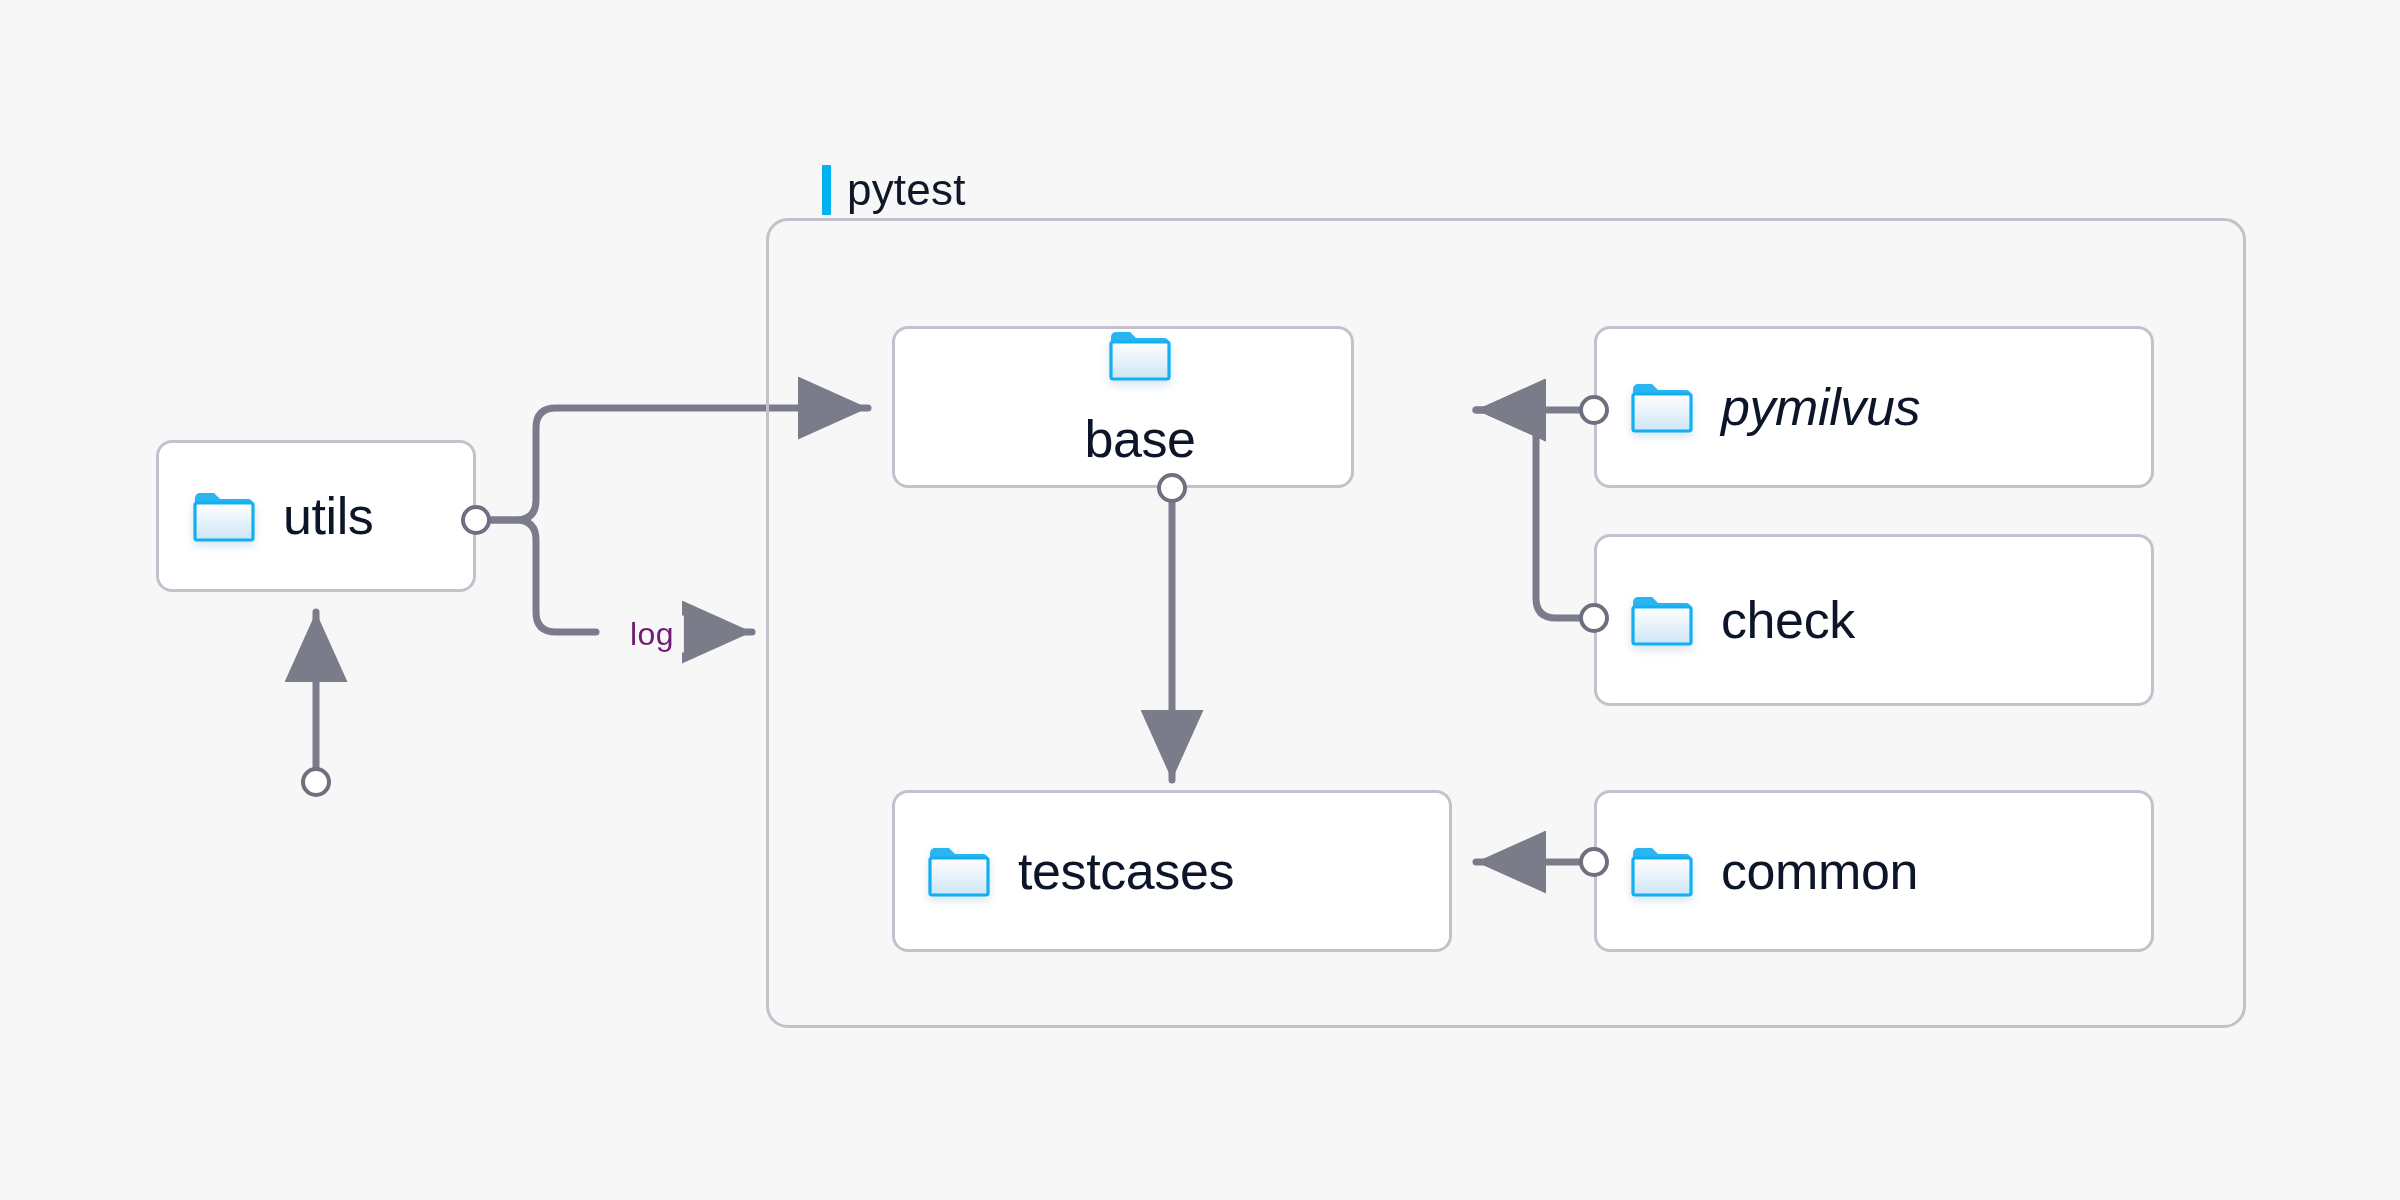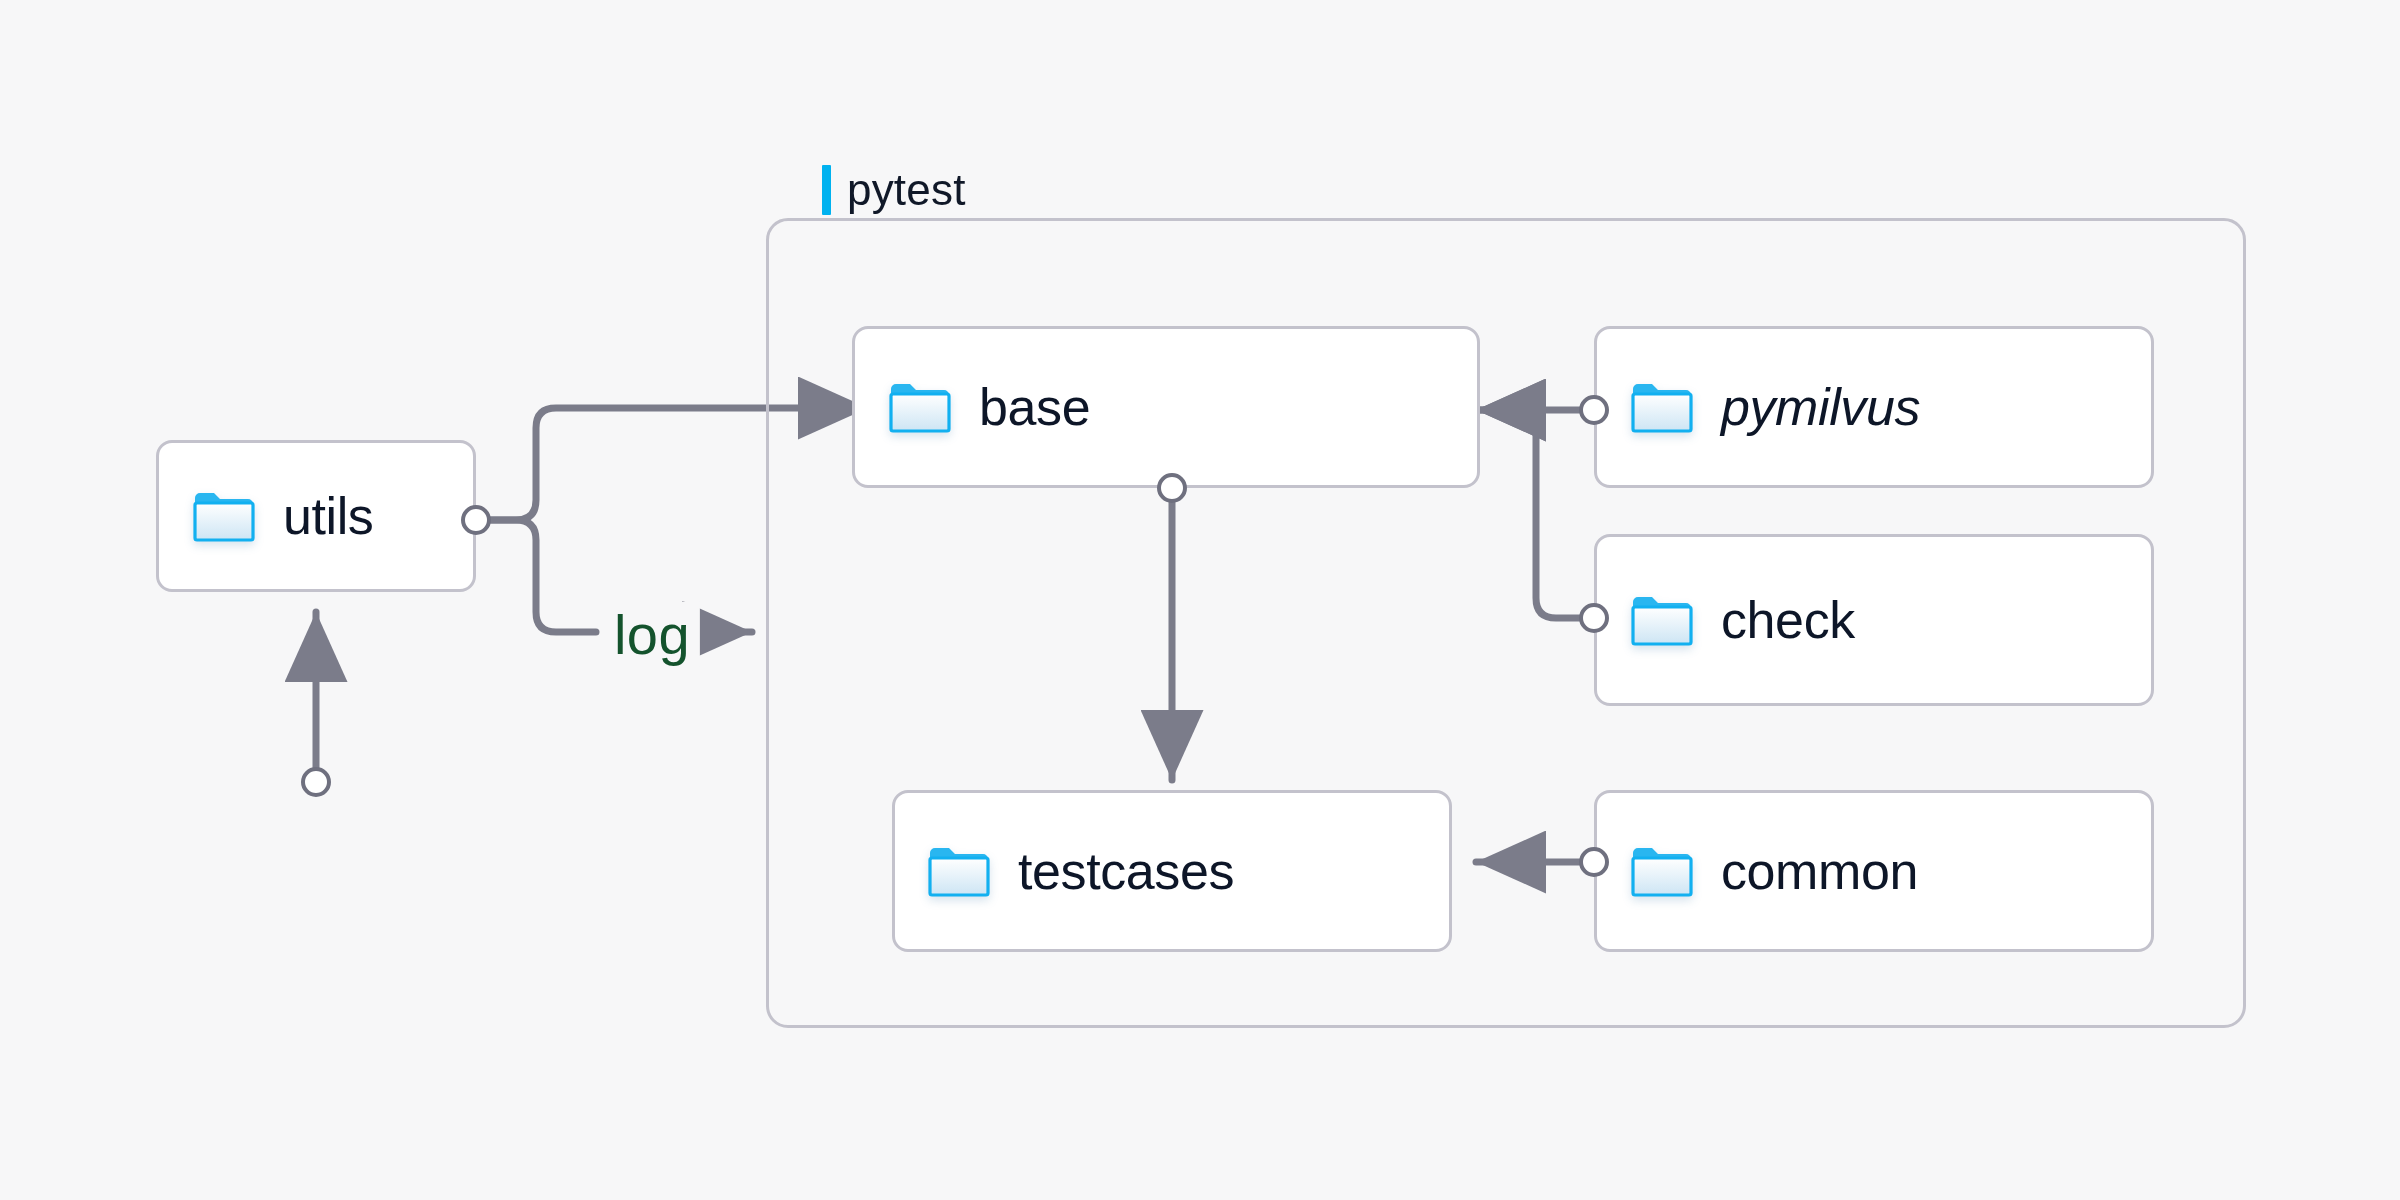--- a/index.html
+++ b/index.html
@@ -90,22 +90,22 @@
     height: 30px;
     border-radius: 50%;
     background: #ffffff;
     border: 4px solid #6f707f;
     box-sizing: border-box;
     transform: translate(-50%, -50%);
   }
   
   .edge-label {
     position: absolute;
-    font-size: 56px;
-    color: #14532d;
+    font-size: 32px;
+    color: #701a75;
     letter-spacing: 0.5px;
     background: #f7f7f8;
     padding: 0 10px;
     transform: translate(-50%, -50%);
     white-space: nowrap;
   }
 </style>
 </head>
 <body>
 
@@ -155,21 +155,21 @@
     <span class="folder">
       <svg width="62" height="52" viewBox="0 0 62 52" xmlns="http://www.w3.org/2000/svg">
         <path d="M2 8 a5 5 0 0 1 5-5 h14 l6 6 h28 a5 5 0 0 1 5 5 v4 H2 z" fill="#29b6f0"></path>
         <rect x="2" y="13" width="58" height="37" rx="2" fill="url(#folderGrad)" stroke="#12b0f0" stroke-width="3.2"></rect>
       </svg>
     </span>
     <span class="node-label">utils</span>
   </div>
 
 
-  <div class="node" style="left:852px; top:326px; width:628px; height:162px;">
+  <div class="node" style="left:892px; top:326px; width:462px; height:162px;flex-direction:column;">
     <span class="folder">
       <svg width="62" height="52" viewBox="0 0 62 52" xmlns="http://www.w3.org/2000/svg">
         <path d="M2 8 a5 5 0 0 1 5-5 h14 l6 6 h28 a5 5 0 0 1 5 5 v4 H2 z" fill="#29b6f0"></path>
         <rect x="2" y="13" width="58" height="37" rx="2" fill="url(#folderGrad)" stroke="#12b0f0" stroke-width="3.2"></rect>
       </svg>
     </span>
     <span class="node-label">base</span>
   </div>
 
   <div class="node" style="left:892px; top:790px; width:560px; height:162px;padding-left:33px;">

